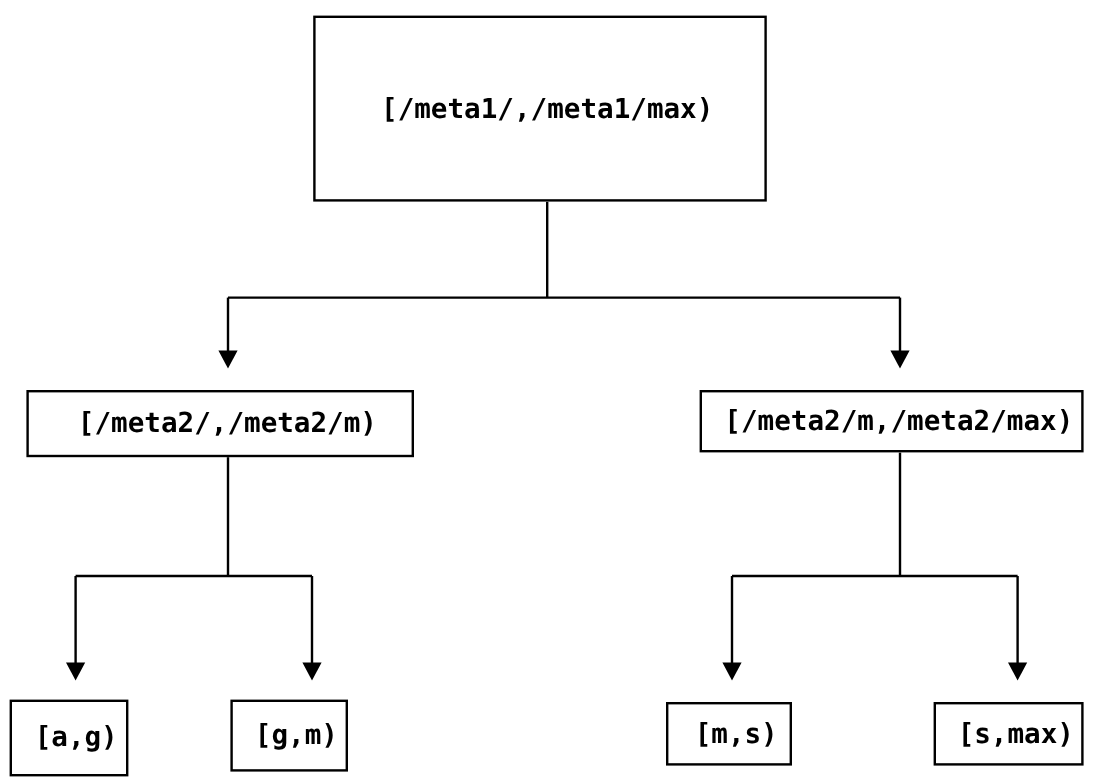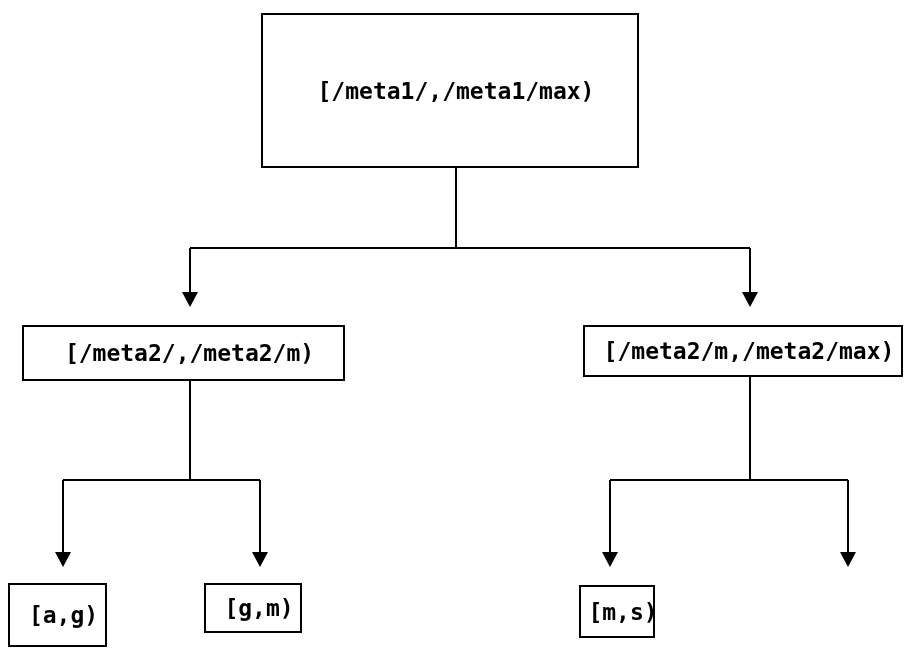--- a/index.html
+++ b/index.html
@@ -42,22 +42,22 @@
     justify-content: center;
     font-size: 23px;
     font-weight: bold;
     white-space: nowrap;
     padding-left: 12px;
   }
   .node-root   { left: 261px; top: 13px;  width: 378px; height: 155px; }
   .node-left   { left: 22px;  top: 325px; width: 323px; height: 56px; }
   .node-right  { left: 583px; top: 325px; width: 320px; height: 52px; }
   .node-ag     { left: 8px;   top: 583px; width: 99px;  height: 64px; }
-  .node-gm     { left: 204px; top: 583px; width: 98px;  height: 50px; }
-  .node-ms     { left: 555px; top: 585px; width: 76px;  height: 53px; margin-left: 24px; }
+  .node-gm     { left: 192px; top: 583px; width: 98px;  height: 60px; }
+  .node-ms     { left: 555px; top: 585px; width: 105px;  height: 53px; }
   .node-smax   { left: 778px; top: 585px; width: 125px; height: 53px; }
 </style>
 </head>
 <body>
 
 <div class="canvas">
 
   <svg class="edges" viewBox="0 0 912 652" xmlns="http://www.w3.org/2000/svg">
 
     <g>
@@ -93,14 +93,15 @@
   <div class="node node-left">[/meta2/,/meta2/m)</div>
 
   <div class="node node-right">[/meta2/m,/meta2/max)</div>
 
   <div class="node node-ag">[a,g)</div>
 
   <div class="node node-gm">[g,m)</div>
 
   <div class="node node-ms">[m,s)</div>
 
+  <div class="node node-smax">[s,max)</div>
 
 </div>
 
 </body></html>

